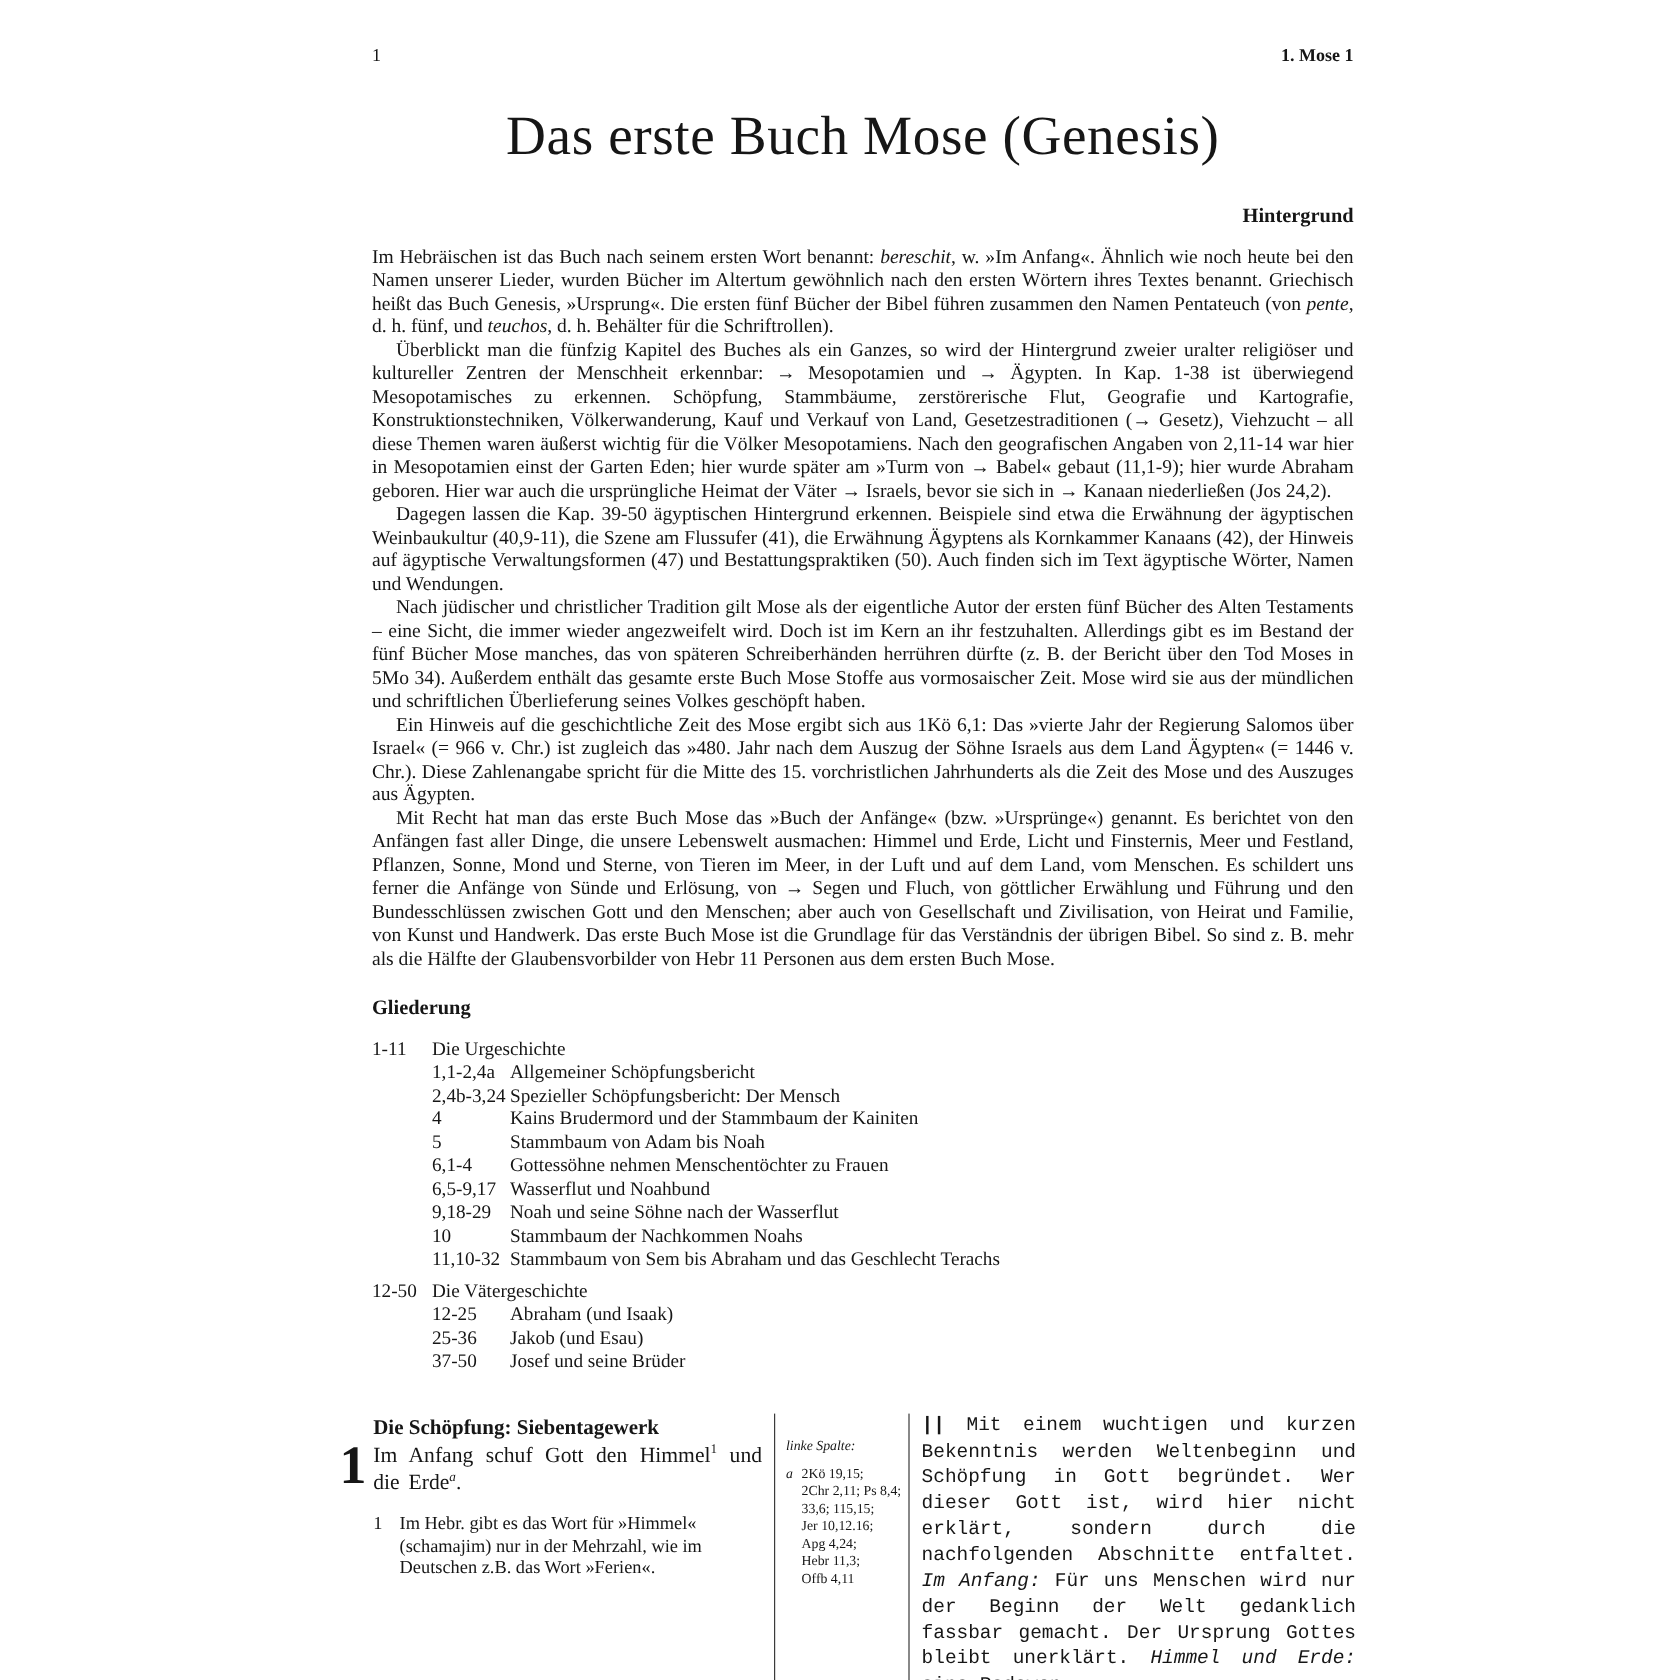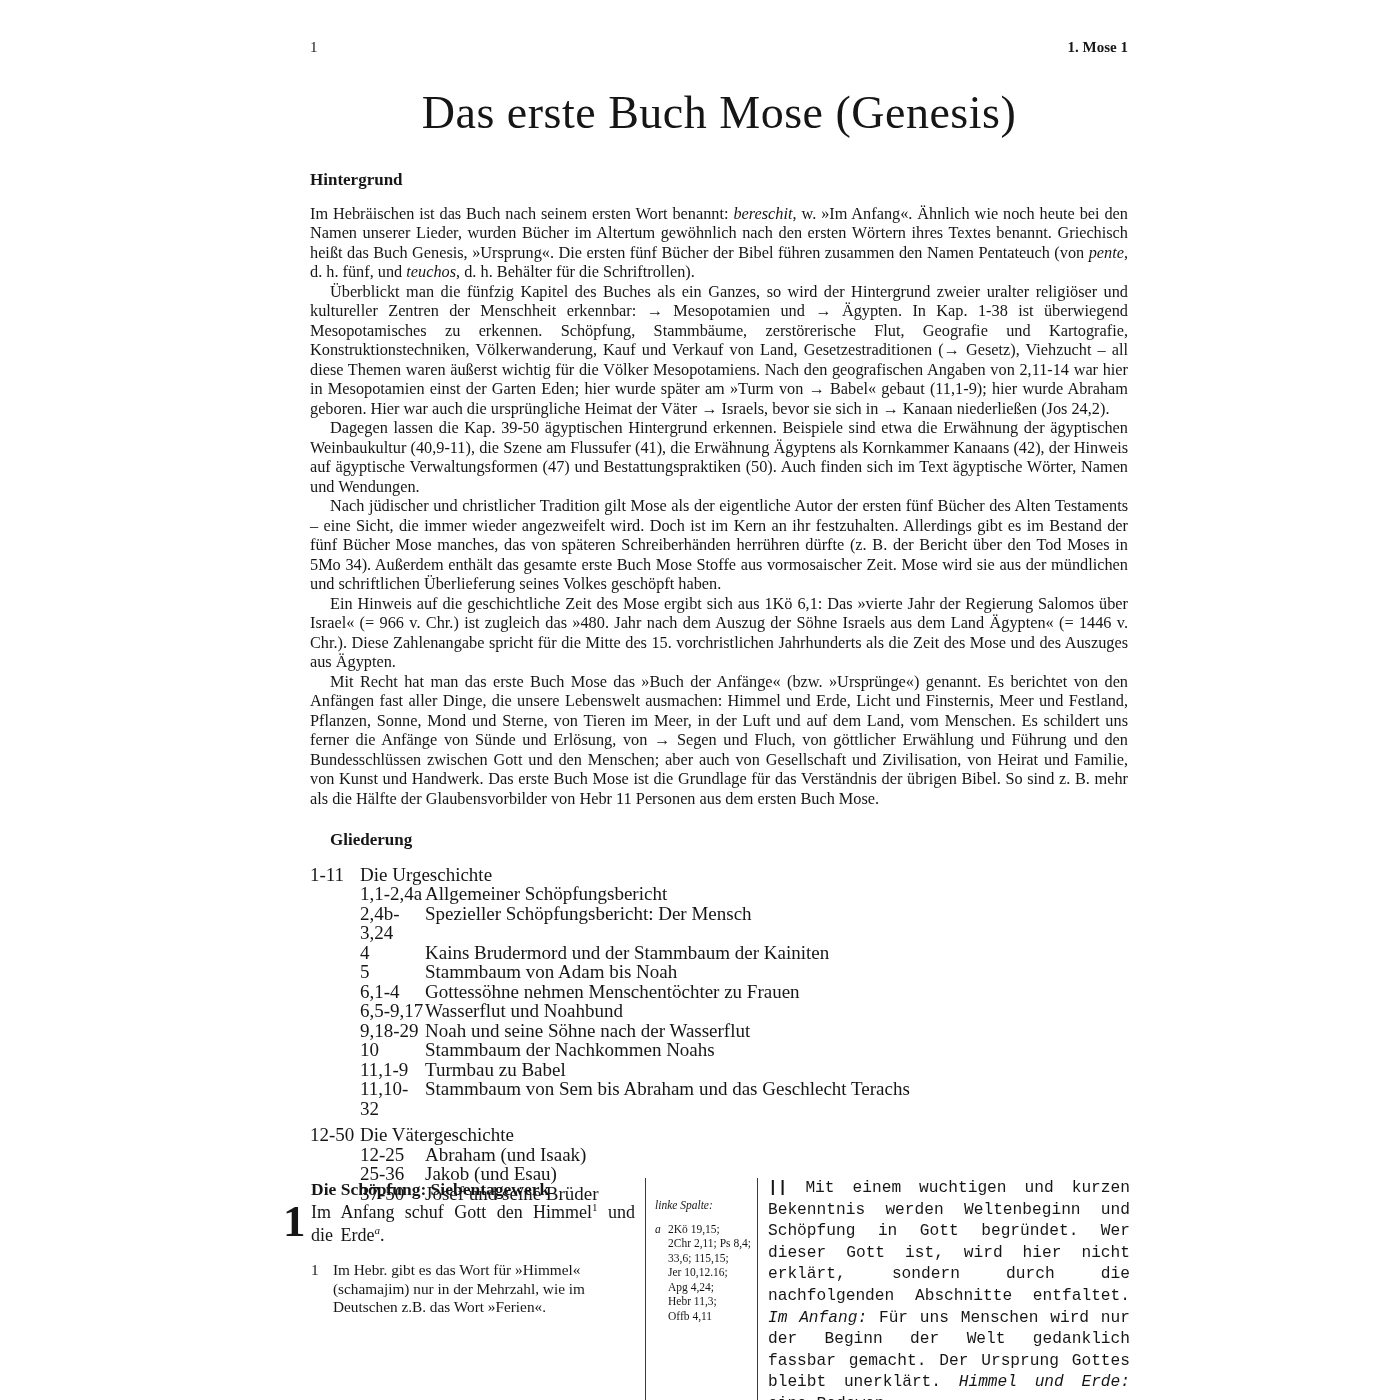--- a/index.html
+++ b/index.html
@@ -13,29 +13,29 @@
   .content{position:absolute;left:310px;top:0;width:818px;}
 
   .running-head{display:flex;justify-content:space-between;padding-top:38px;
     font-size:15px;line-height:18px;}
   .running-head .left{font-weight:normal;}
   .running-head .right{font-weight:bold;}
 
   .book-title{margin-top:30px;text-align:center;font-size:46px;line-height:53px;
     font-weight:normal;letter-spacing:0.5px;}
 
-  .section-heading{margin-top:30px;text-align:left;font-size:17px;line-height:20px;font-weight:bold;}
+  .section-heading{margin-top:30px;text-align:right;font-size:17px;line-height:20px;font-weight:bold;}
 
   .paras{margin-top:9px;}
   .body-para{margin:0;font-size:16.3px;line-height:19.5px;text-align:justify;}
   .body-para.indent{text-indent:20px;}
   .body-para em{font-style:italic;margin-top:12px;}
 
-  .outline-heading{margin-top:22px;font-size:17px;line-height:20px;font-weight:bold;text-align:left;margin-left:20px;}
-  .outline{margin-top:10px;font-size:19px;line-height:19.5px;}
+  .outline-heading{margin-top:22px;font-size:17px;line-height:20px;font-weight:bold;text-align:left;}
+  .outline{margin-top:10px;font-size:16px;line-height:19.5px;}
   .outline-row{display:flex;align-items:baseline;}
   .outline-row.gap{margin-top:7px;}
   .outline-row .out-ref{flex:0 0 auto;}
   .outline-row.lvl0 .out-ref{width:50px;}
   .outline-row.lvl1{padding-left:50px;}
   .outline-row.lvl1 .out-ref{width:65px;}
   .outline-row .out-label{flex:1 1 auto;}
 
   .passage-section{position:absolute;left:283px;top:1178px;width:847px;
     display:flex;align-items:stretch;min-height:196px;}
@@ -123,24 +123,20 @@
         </div>
         <div class="outline-row lvl1">
           <span class="out-ref">9,18-29</span>
           <span class="out-label">Noah und seine Söhne nach der Wasserflut</span>
         </div>
         <div class="outline-row lvl1">
           <span class="out-ref">10</span>
           <span class="out-label">Stammbaum der Nachkommen Noahs</span>
         </div>
         <div class="outline-row lvl1">
-          <span class="out-ref">11,1-9</span>
-          <span class="out-label">Turmbau zu Babel</span>
-        </div>
-        <div class="outline-row lvl1">
           <span class="out-ref">11,10-32</span>
           <span class="out-label">Stammbaum von Sem bis Abraham und das Geschlecht Terachs</span>
         </div>
         <div class="outline-row lvl0 gap">
           <span class="out-ref">12-50</span>
           <span class="out-label">Die Vätergeschichte</span>
         </div>
         <div class="outline-row lvl1">
           <span class="out-ref">12-25</span>
           <span class="out-label">Abraham (und Isaak)</span>

